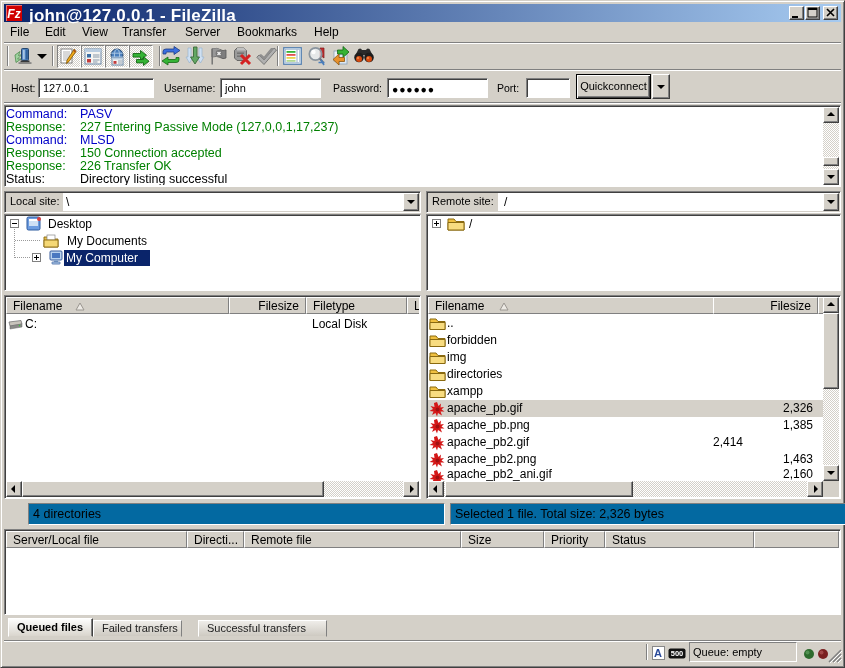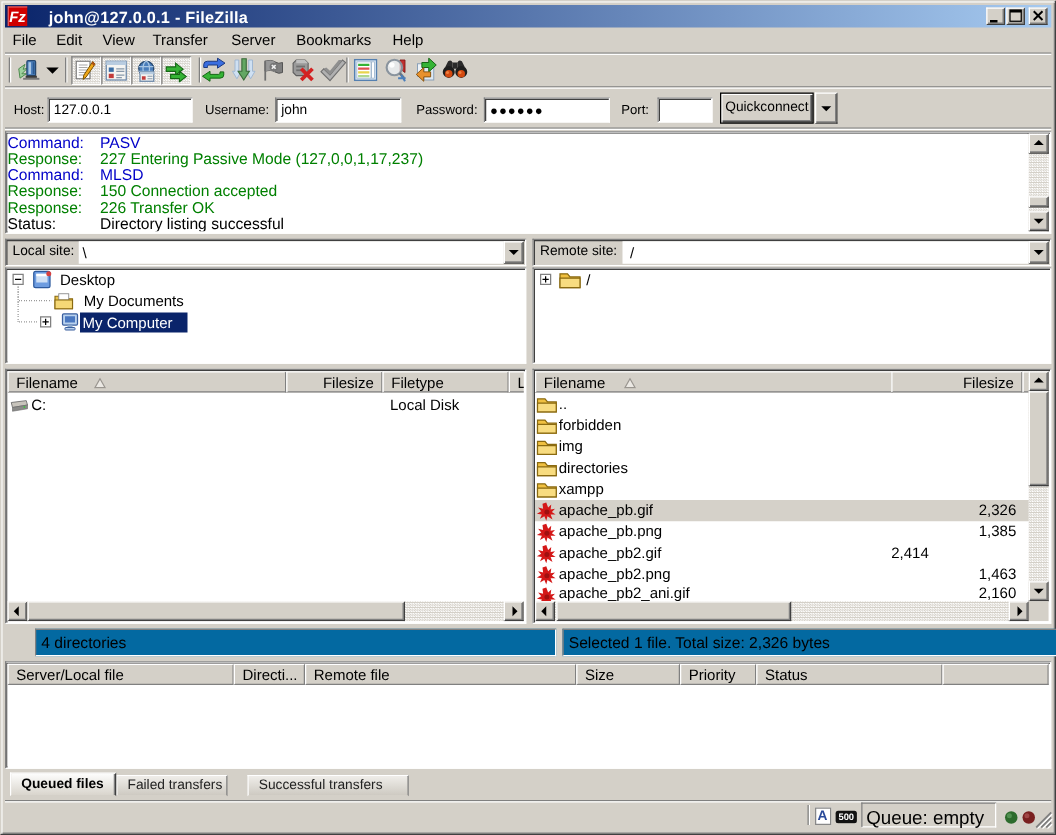--- a/index.html
+++ b/index.html
@@ -11,21 +11,21 @@
   border:1px solid; border-color:#d4d0c8 #404040 #404040 #d4d0c8;
   box-shadow: inset 1px 1px 0 #fff, inset -1px -1px 0 #808080; }
 
 .sunken { border:1px solid; border-color:#808080 #fff #fff #808080; box-shadow: inset 1px 1px 0 #404040; background:#fff; }
 .sunken2 { border:1px solid; border-color:#808080 #fff #fff #808080; background:#0369a1;margin-left:24px; }
 .raised { border:1px solid; border-color:#fff #404040 #404040 #fff; box-shadow: inset -1px -1px 0 #808080; background:#d4d0c8; }
 .etch-h { height:2px; border-top:1px solid #808080; border-bottom:1px solid #fff; }
 .vsep { width:2px; border-left:1px solid #808080; border-right:1px solid #fff; }
 
 .titlebar { left:4px; top:4px; width:837px; height:18px; background:linear-gradient(to right,#0a246a,#a6caf0); }
-.title-text { position:absolute; left:35px; top:2px; color:#fff; font-weight:bold; font-size:13px; letter-spacing:0.2px;text-align:center; }
+.title-text { position:absolute; left:25px; top:2px; color:#fff; font-weight:bold; font-size:17px; letter-spacing:0.2px;text-align:center; }
 .tbtn { position:absolute; top:2px; width:15px; height:14px; background:#d4d0c8; border:1px solid; border-color:#fff #404040 #404040 #fff; box-shadow: inset -1px -1px 0 #808080; }
 
 .menu-item { position:absolute; top:25px; font-size:12px; }
 
 .toolbtn-on { position:absolute; top:45px; width:24px; height:23px; border:1px solid; border-color:#808080 #fff #fff #808080;
   background: repeating-conic-gradient(#ffffff 0 25%, #d4d0c8 0 50%) 0 0/2px 2px; }
 
 .field { position:absolute; background:#fff; border:1px solid; border-color:#808080 #fff #fff #808080; box-shadow: inset 1px 1px 0 #404040; }
 .lbl { position:absolute; font-size:10.5px; }
 
@@ -444,21 +444,21 @@
 <div class="abs" style="left:652px;top:646px;width:13px;height:14px;background:#fff;border:1px solid #888">
   <div style="position:absolute;left:1px;top:0px;font-size:11px;font-weight:bold;color:#2a4a9a">A</div>
 </div>
 
 <svg class="abs" style="left:668px;top:648px" width="18" height="11" viewBox="0 0 18 11">
   <rect x="0.5" y="0.5" width="17" height="10" rx="2" fill="#111"></rect>
   <text x="9" y="8" font-family="Liberation Sans" font-size="7.5" font-weight="bold" fill="#fff" text-anchor="middle">500</text>
 </svg>
 <div class="abs vsep" style="left:646px;top:644px;height:16px"></div>
 
-<div class="abs" style="left:689px;top:642px;width:108px;height:20px;border:1px solid;border-color:#808080 #fff #fff #808080;padding:3px 0 0 3px;font-size:15px">Queue: empty</div>
+<div class="abs" style="left:689px;top:642px;width:108px;height:20px;border:1px solid;border-color:#808080 #fff #fff #808080;padding:3px 0 0 3px;font-size:11px">Queue: empty</div>
 
 <svg class="abs" style="left:803px;top:648px" width="26" height="12" viewBox="0 0 26 12">
   <circle cx="6" cy="6" r="5" fill="#2d6b2d"></circle>
   <circle cx="4.5" cy="4.5" r="2" fill="#5a9a5a" opacity="0.8"></circle>
   <circle cx="20" cy="6" r="5" fill="#7a2020"></circle>
   <circle cx="18.5" cy="4.5" r="2" fill="#aa5050" opacity="0.8"></circle>
 </svg>
 
 <svg class="abs" style="left:828px;top:649px" width="14" height="14" viewBox="0 0 14 14">
   <path d="M13 1 L1 13 M13 5 L5 13 M13 9 L9 13" stroke="#808080" stroke-width="1.5"></path>

